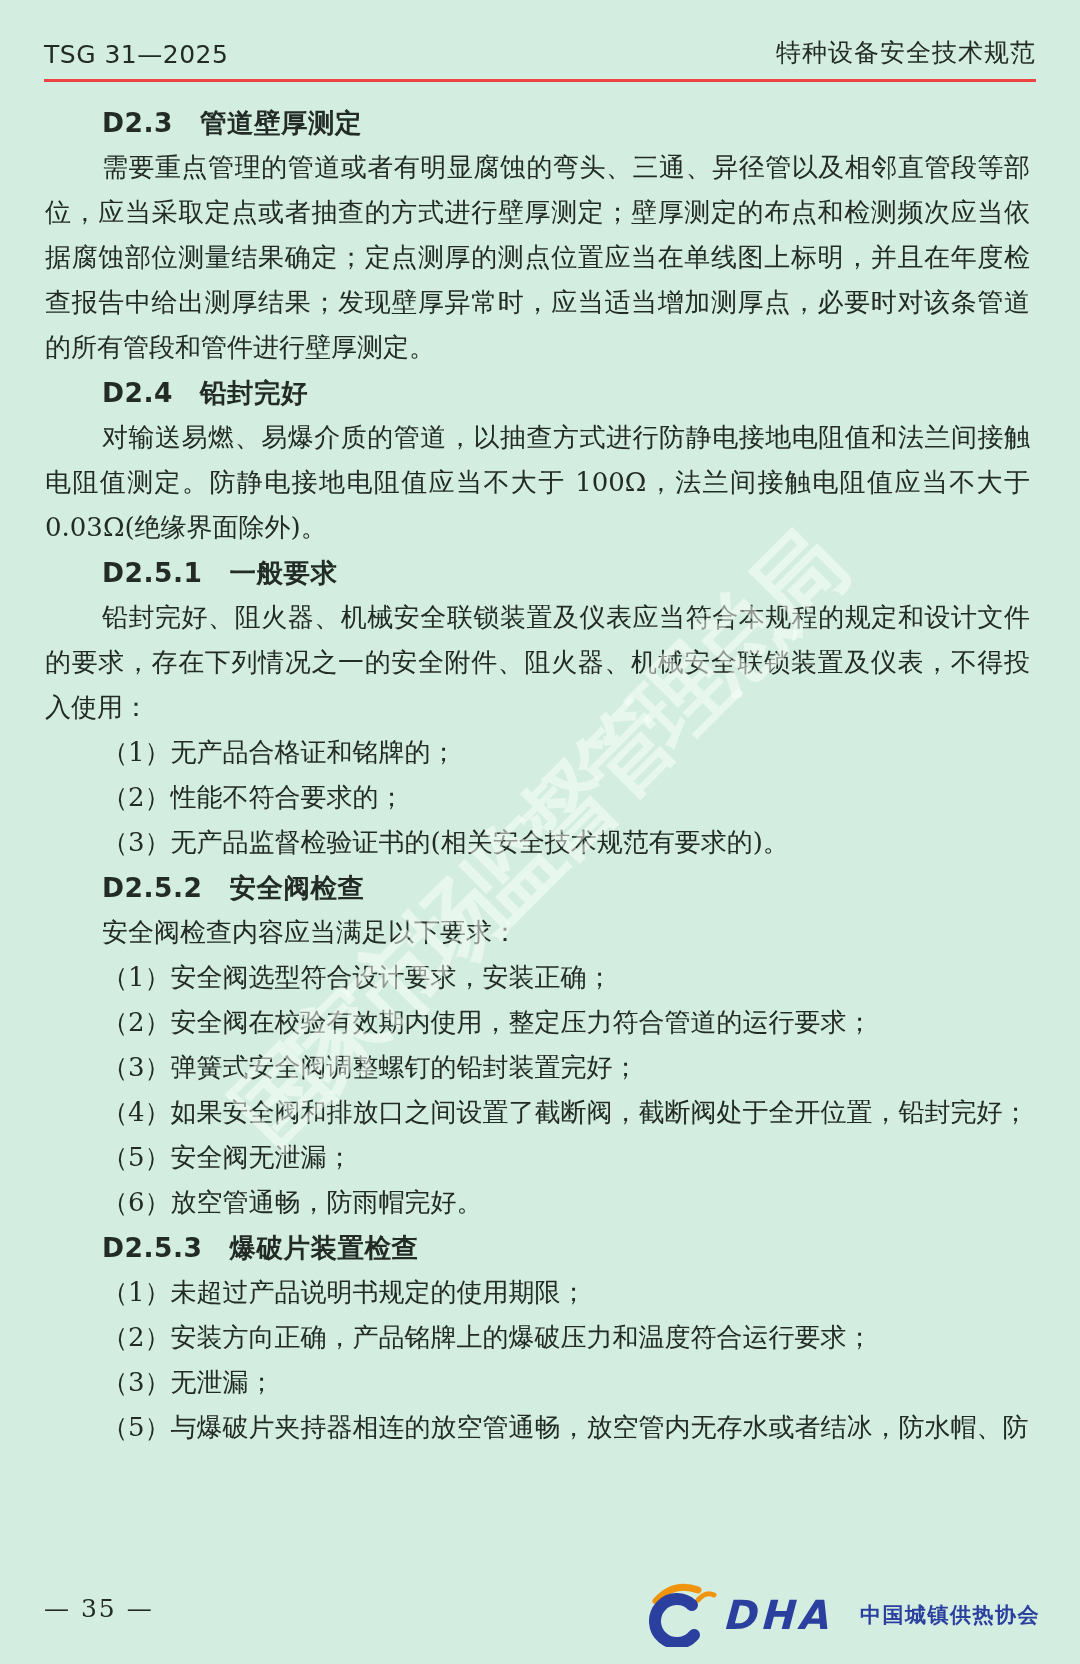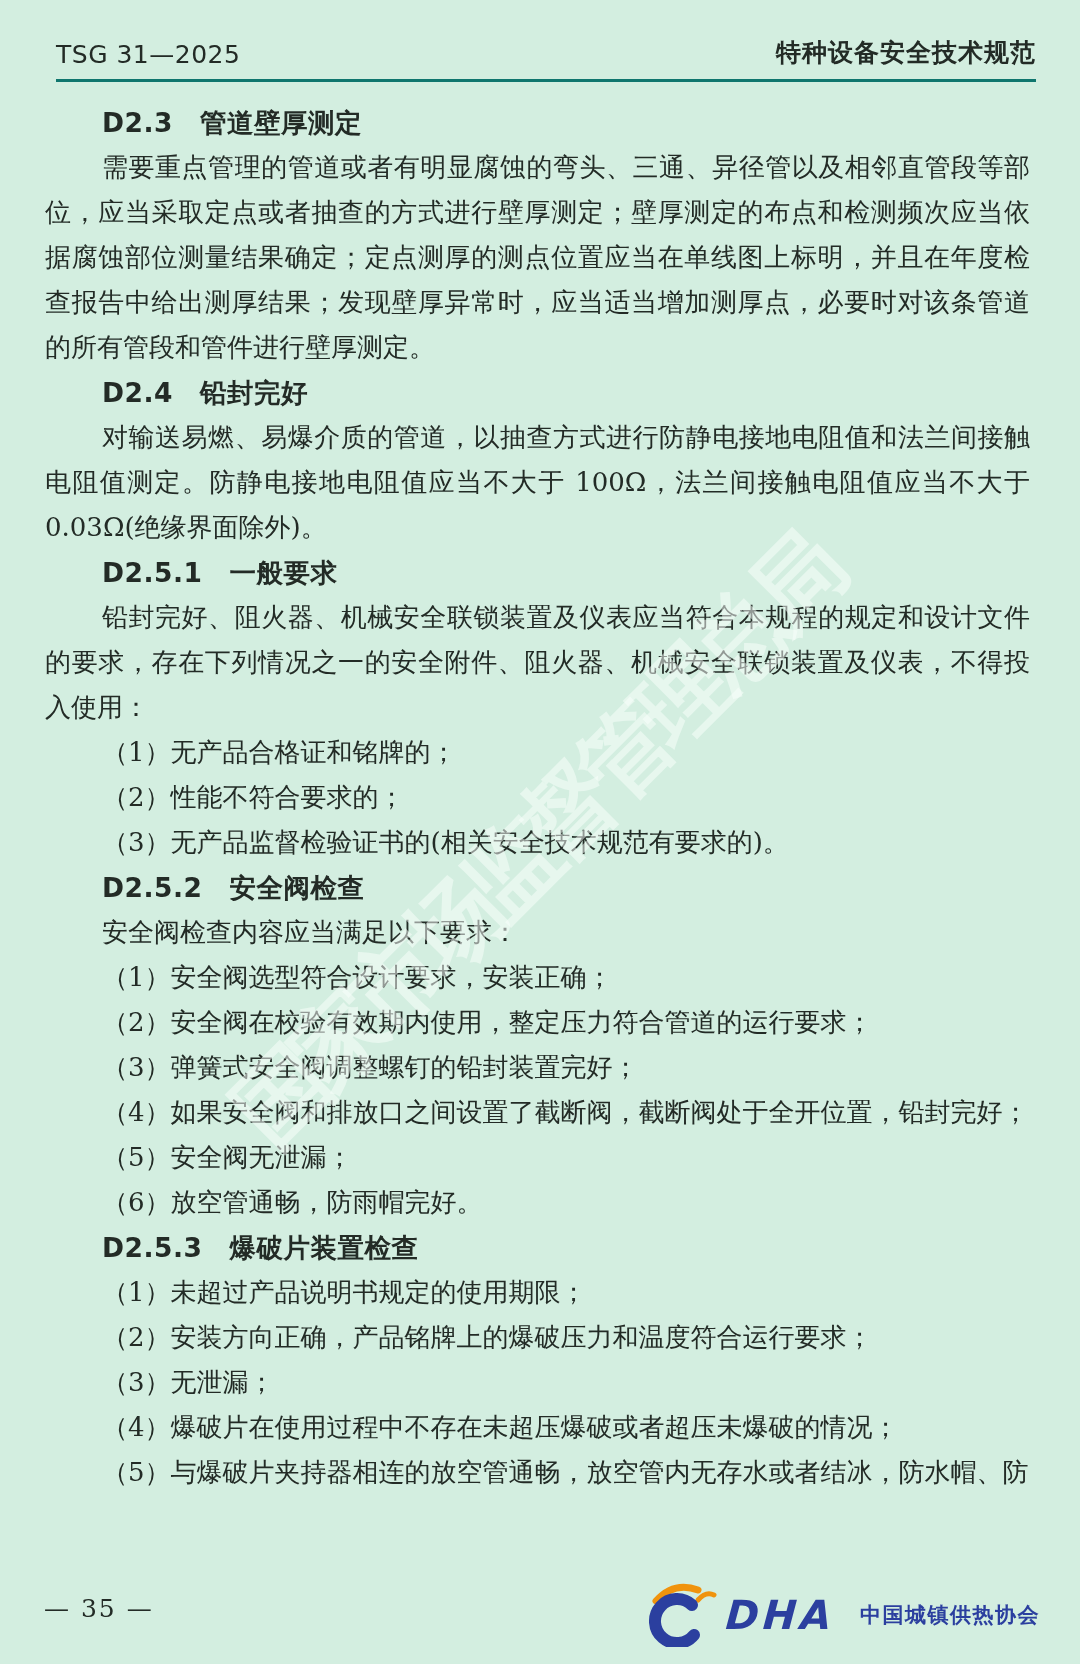--- a/index.html
+++ b/index.html
@@ -7,26 +7,25 @@
     position:relative; width:1080px; height:1664px;
     background:#d3eee0; overflow:hidden;
     color:#232b26;
     font-family:"DejaVu Serif","Liberation Serif",serif;
   }
 
   
   .header {
     position:absolute; top:36px; left:44px; right:44px;
     display:flex; justify-content:space-between; align-items:flex-end;
-    padding-bottom:10px; border-bottom:3px solid #0f766e;
+    padding-bottom:10px; border-bottom:3px solid #ef4444;
     font-family:"DejaVu Sans","Liberation Sans",sans-serif;
-    margin-left:12px;
   }
   .header-left  { font-size:25px; font-weight:500; letter-spacing:.5px; }
-  .header-right { font-size:25px; font-weight:700; letter-spacing:1px;text-align:center; }
+  .header-right { font-size:25px; font-weight:400; letter-spacing:1px;text-align:center; }
 
   
   .doc-body {
     position:absolute; top:100px; left:45px; width:985px;
     font-size:26px; line-height:45px;
     text-align:justify; text-justify:inter-ideograph;
   }
   .doc-body p, .doc-body h3 {
     margin:0; padding:0; text-indent:57px; font-size:26px;
   }
@@ -95,21 +94,20 @@
     <p>（2）安全阀在校验有效期内使用，整定压力符合管道的运行要求；</p>
     <p>（3）弹簧式安全阀调整螺钉的铅封装置完好；</p>
     <p>（4）如果安全阀和排放口之间设置了截断阀，截断阀处于全开位置，铅封完好；</p>
     <p>（5）安全阀无泄漏；</p>
     <p>（6）放空管通畅，防雨帽完好。</p>
 
     <h3>D2.5.3　爆破片装置检查</h3>
     <p>（1）未超过产品说明书规定的使用期限；</p>
     <p>（2）安装方向正确，产品铭牌上的爆破压力和温度符合运行要求；</p>
     <p>（3）无泄漏；</p>
-    <p>（4）爆破片在使用过程中不存在未超压爆破或者超压未爆破的情况；</p>
     <p>（5）与爆破片夹持器相连的放空管通畅，放空管内无存水或者结冰，防水帽、防</p>
   </div>
 
   <div class="watermark">国家市场监督管理总局</div>
 
   <div class="footer-page">— 35 —</div>
 
   <div class="footer-logo">
     <svg class="logo-mark" viewBox="0 0 78 64" aria-hidden="true">
 

